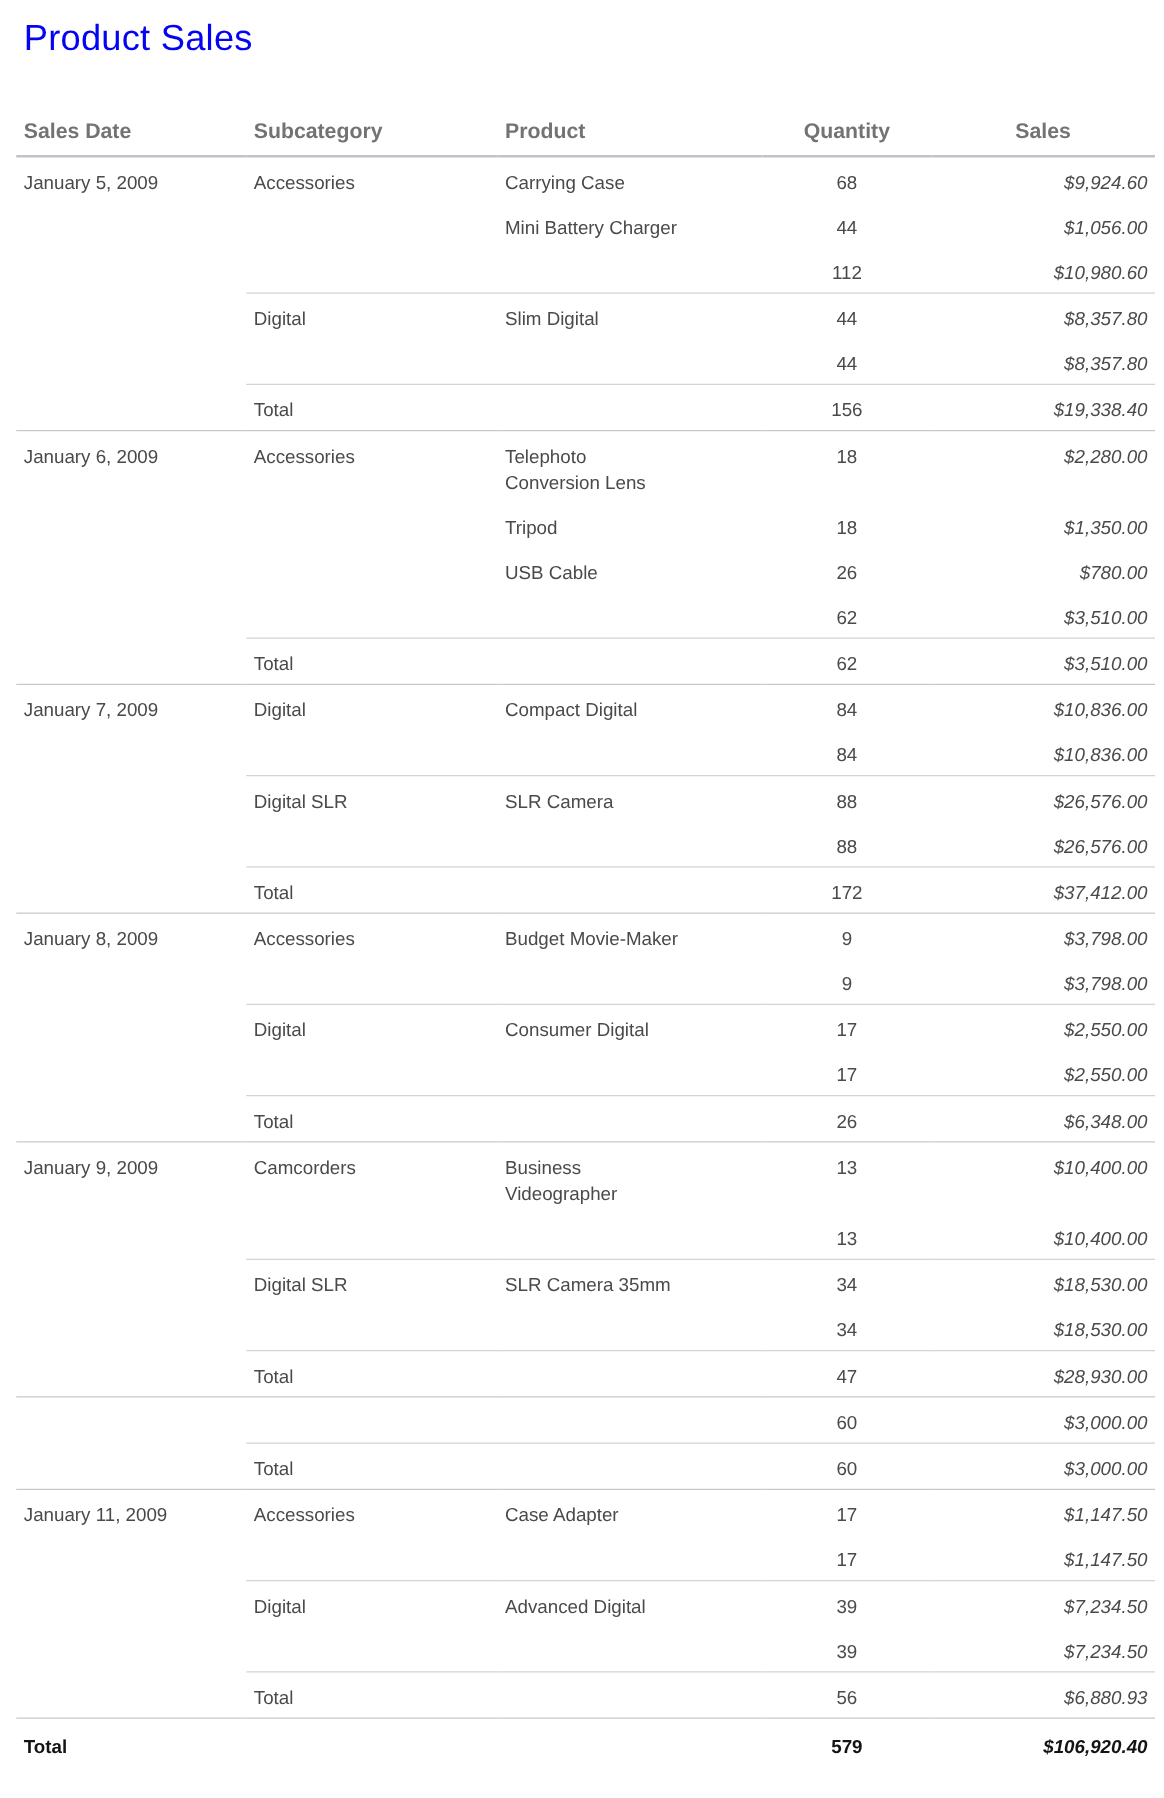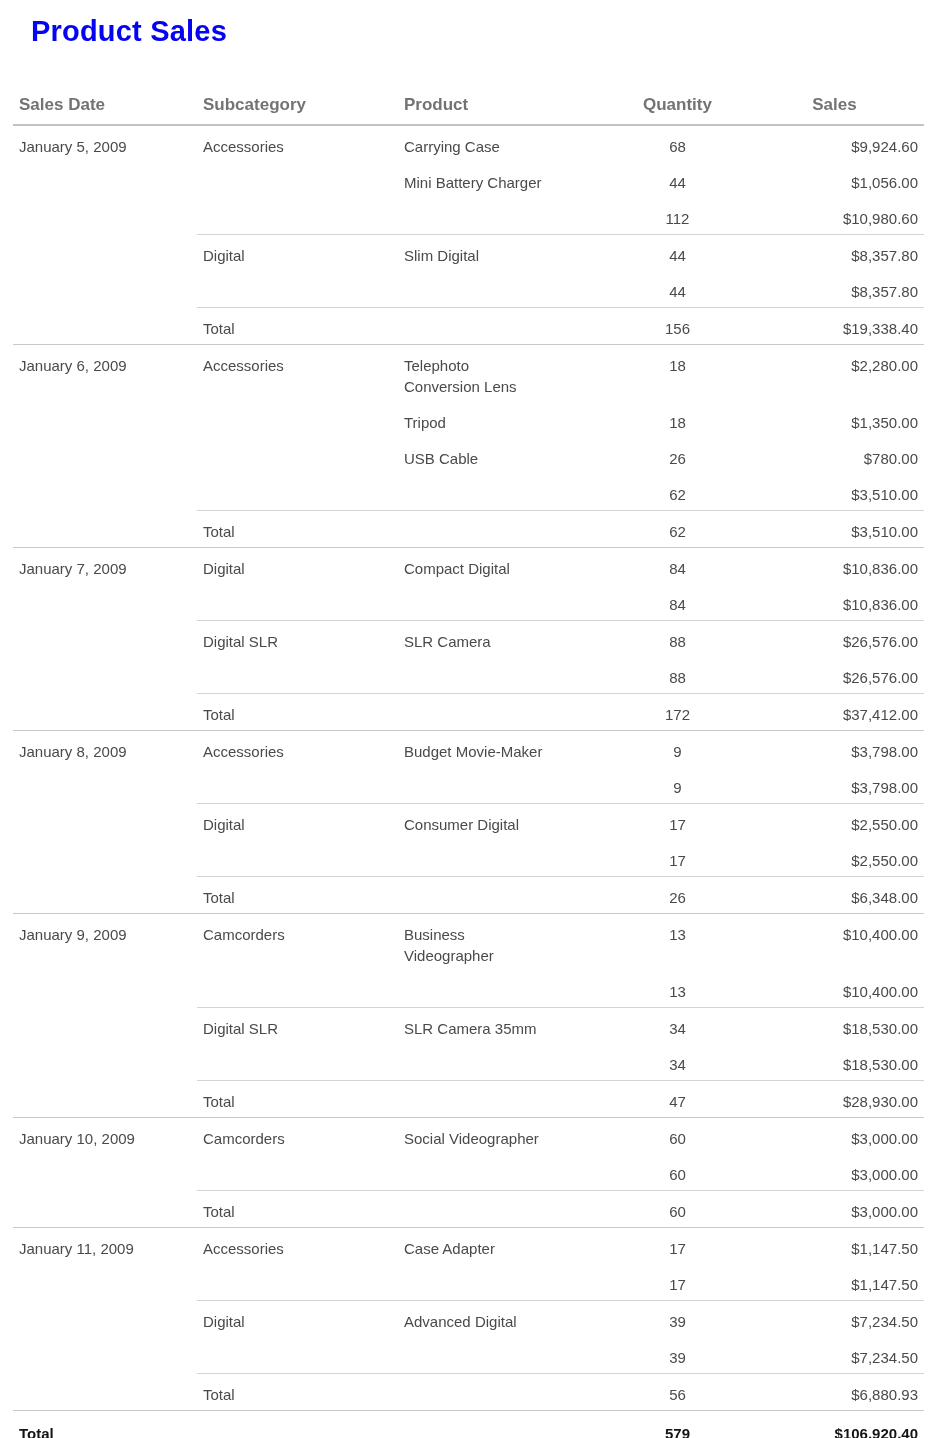--- a/index.html
+++ b/index.html
@@ -5,24 +5,24 @@
   * { box-sizing: border-box; margin: 0; padding: 0; }
   html, body { background: #ffffff; }
   body {
     width: 931px;
     font-family: "Liberation Sans", "DejaVu Sans", sans-serif;
     -webkit-font-smoothing: antialiased;
   }
   .report { padding: 14px 7px 20px 13px; }
 
   .title {
-    margin: 0 0 0 18px;
+    margin: 0 0 0 6px;
     font-size: 29px;
     line-height: 34px;
-    font-weight: bold;
+    font-weight: normal;
     color: #0404f2;
     letter-spacing: 0.2px;
   }
 
   table.sales-table {
     border-collapse: collapse;
     table-layout: fixed;
     width: 911px;
     margin-top: 46px;
   }
@@ -45,21 +45,21 @@
   th.center { text-align: center; padding-left: 0; }
 
   td {
     font-size: 15px;
     line-height: 21px;
     color: #4a4a4a;
     padding: 10px 0 5px 6px;
     vertical-align: top;
   }
   td.col-qty   { text-align: center; padding-left: 0; padding-right: 0; }
-  td.col-sales { text-align: right; padding-right: 6px; padding-left: 0; }
+  td.col-sales { text-align: right; padding-right: 6px; padding-left: 0; font-style: italic; }
   td.col-prod  { white-space: pre-line; }
 
   
   tr.sep td.sep-line { border-top: 1px solid #d2d4d7; }
   
   tr.group-end td { border-bottom: 1px solid #c6c9cc; }
 
   tr.grand td {
     border-top: 1px solid #6e7276;
     font-weight: bold;
@@ -269,27 +269,20 @@
           <td class="col-sales">$18,530.00</td>
         </tr>
         <tr class="sep group-end">
           <td class="col-date"></td>
           <td class="col-sub sep-line">Total</td>
           <td class="col-prod sep-line"></td>
           <td class="col-qty sep-line">47</td>
           <td class="col-sales sep-line">$28,930.00</td>
         </tr>
         <tr>
-          <td class="col-date">January 10, 2009</td>
-          <td class="col-sub">Camcorders</td>
-          <td class="col-prod">Social Videographer</td>
-          <td class="col-qty">60</td>
-          <td class="col-sales">$3,000.00</td>
-        </tr>
-        <tr>
           <td class="col-date"></td>
           <td class="col-sub"></td>
           <td class="col-prod"></td>
           <td class="col-qty">60</td>
           <td class="col-sales">$3,000.00</td>
         </tr>
         <tr class="sep group-end">
           <td class="col-date"></td>
           <td class="col-sub sep-line">Total</td>
           <td class="col-prod sep-line"></td>

